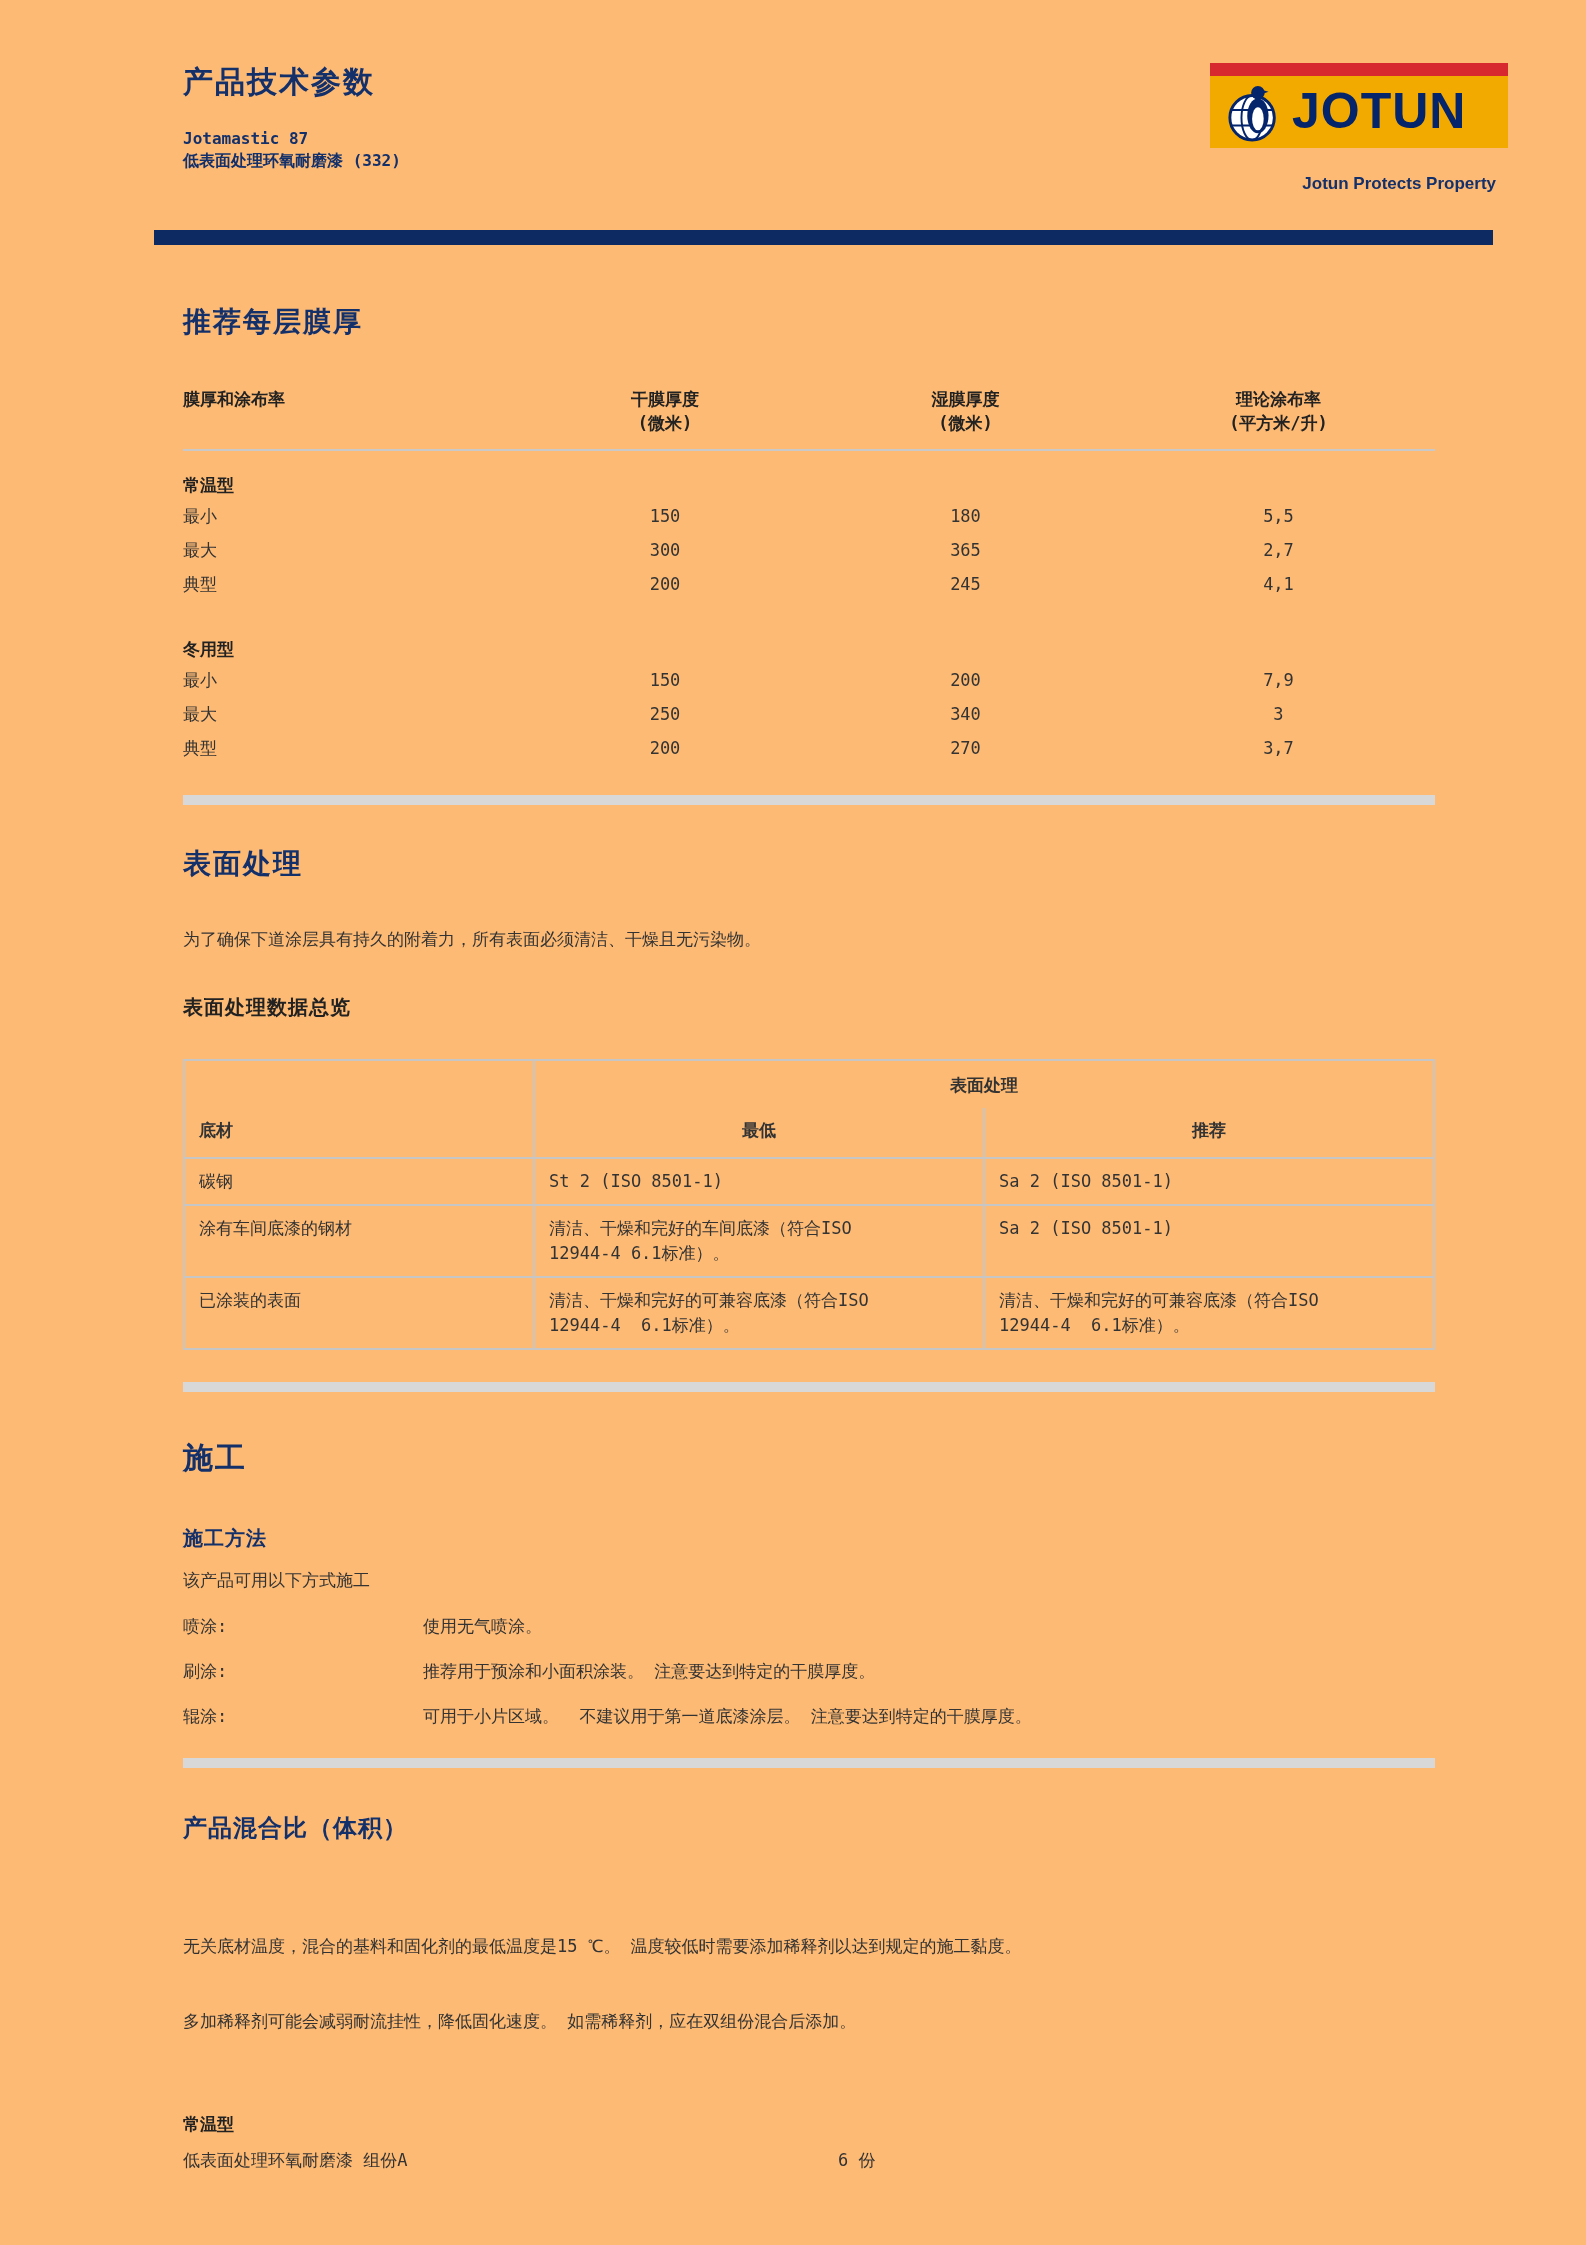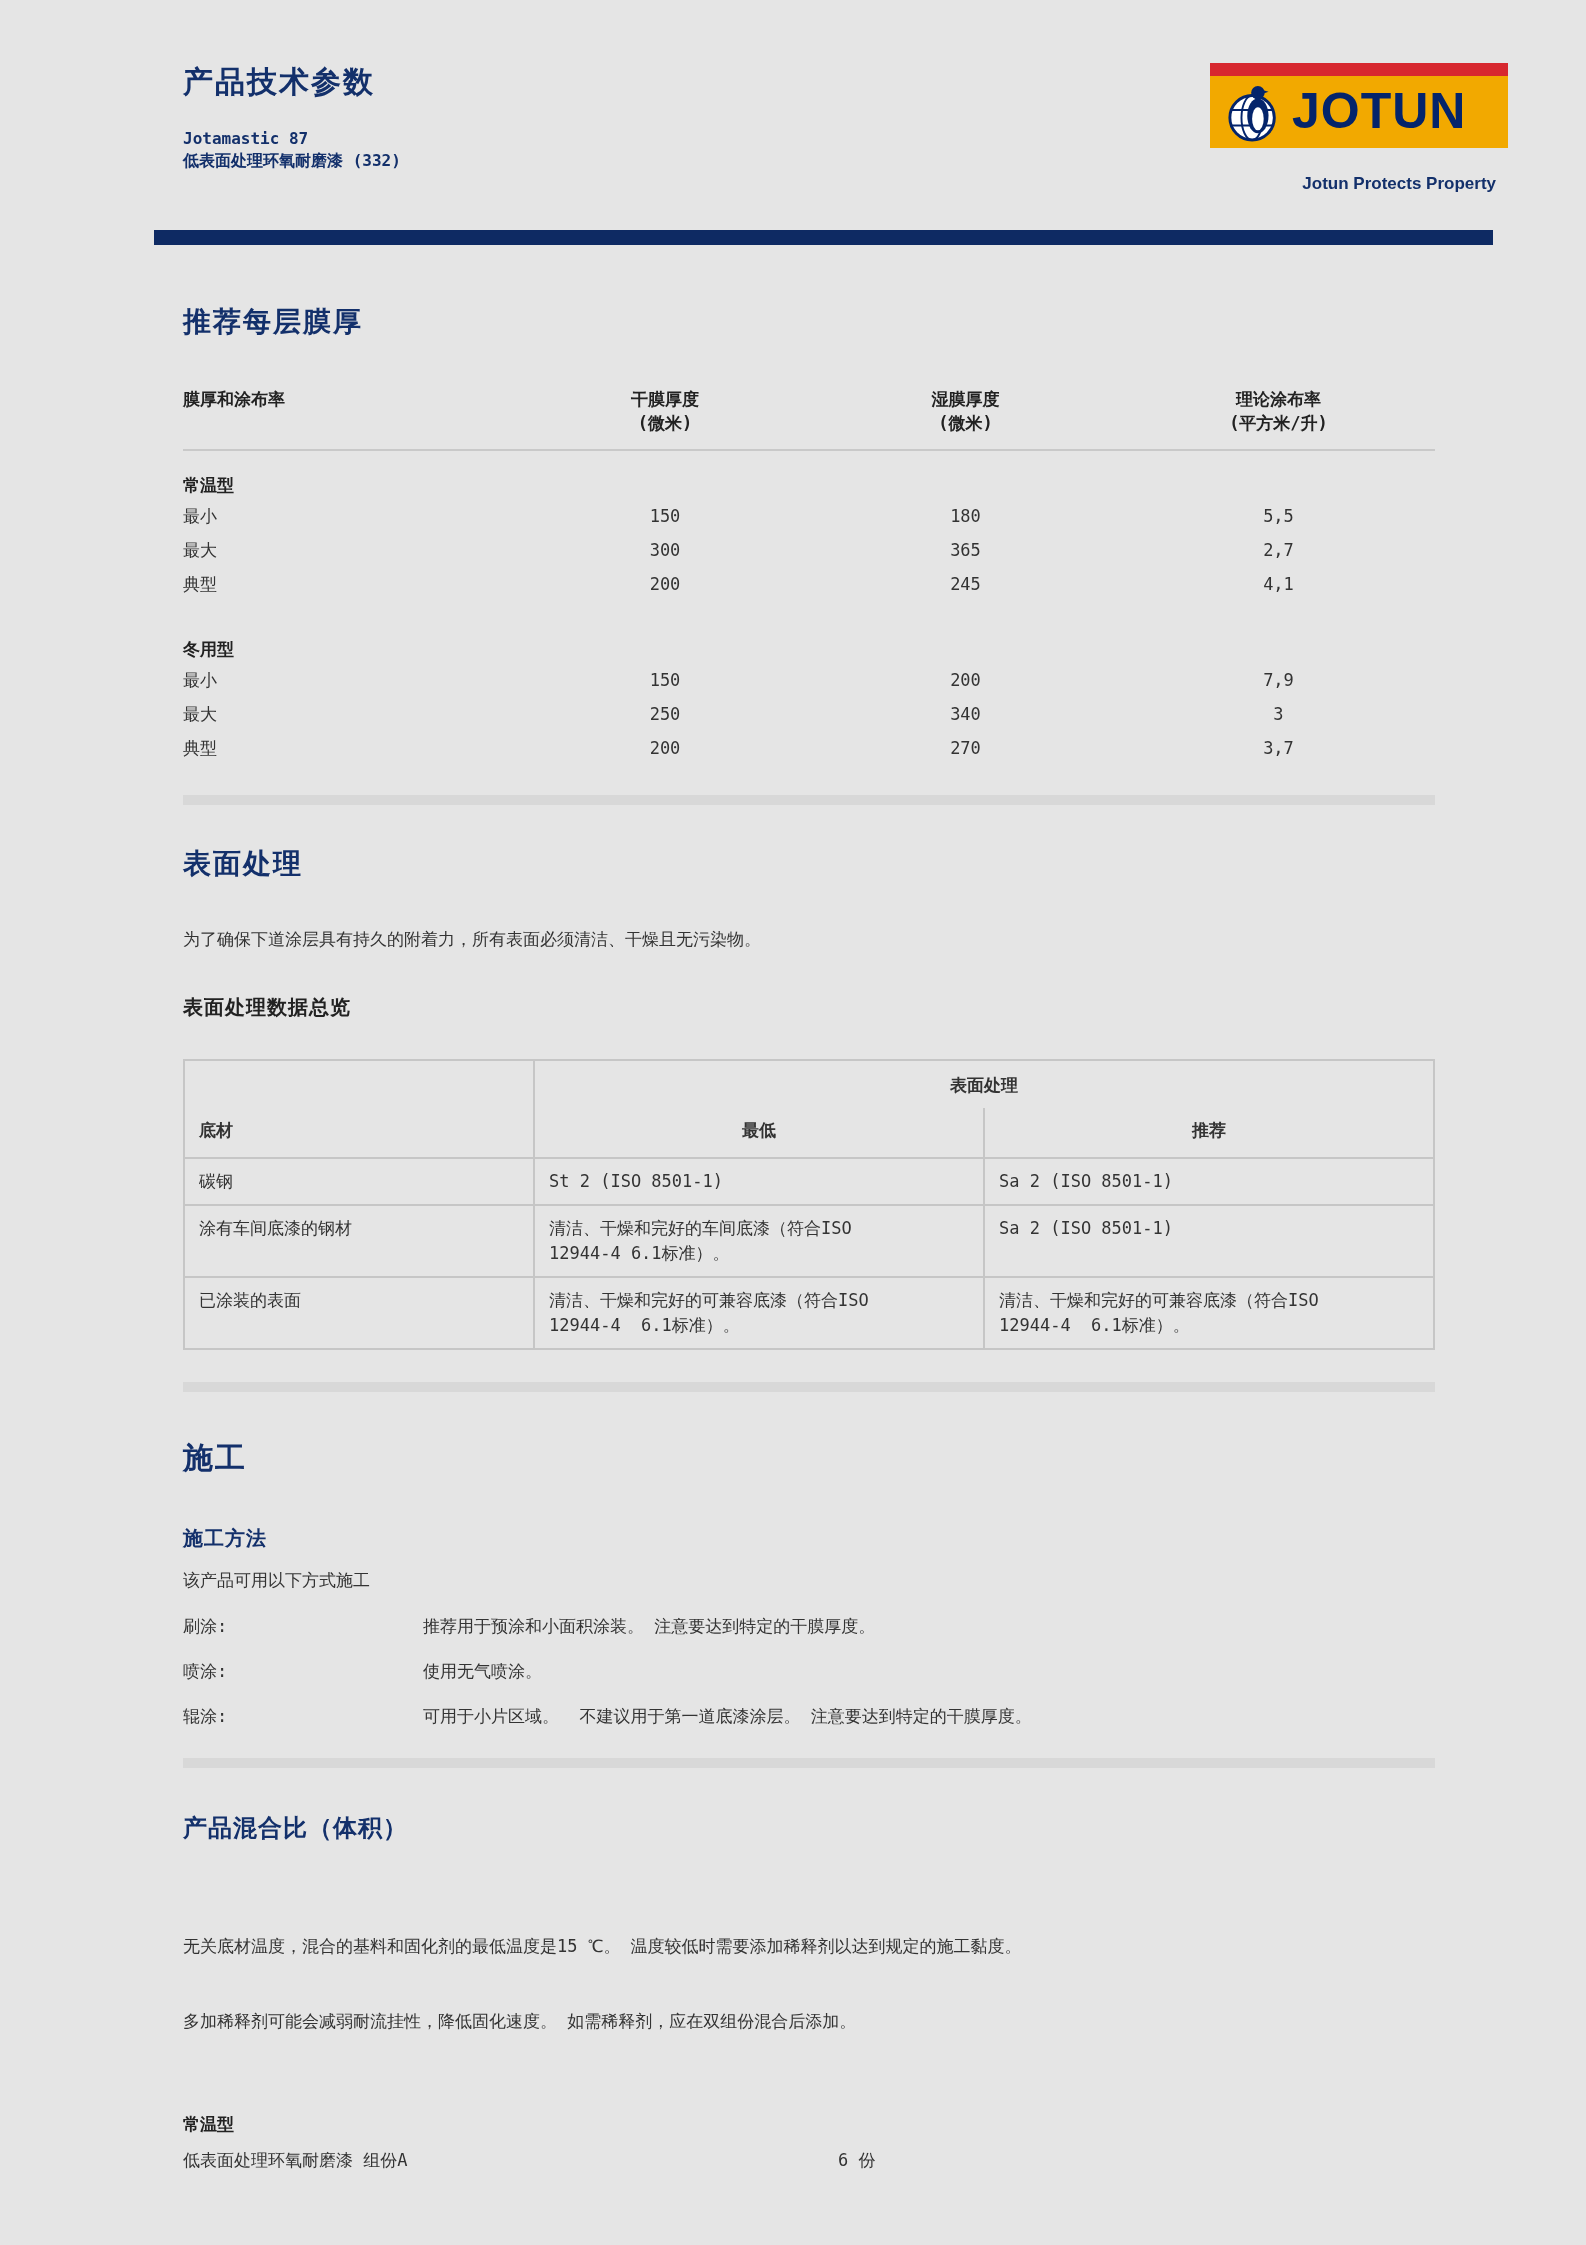--- a/index.html
+++ b/index.html
@@ -2,21 +2,21 @@
 <html><head>
 <meta charset="utf-8">
 <style>
   html,body{margin:0;padding:0;background:#ffffff;}
   body{
     width:1586px;height:2245px;
     font-family:"DejaVu Sans Mono","Liberation Mono",monospace;
     color:#333333;font-size:17px;
     -webkit-font-smoothing:antialiased;
   }
-  .page{position:relative;width:1586px;height:2245px;overflow:hidden;background:#e5e5e5;}
+  .page{position:relative;width:1586px;height:2245px;overflow:hidden;background:#fdba74;}
 
   
   .header{position:relative;height:245px;}
   .doc-title{
     position:absolute;left:183px;top:62px;
     font-size:30px;font-weight:bold;color:#13306B;letter-spacing:2px;
   }
   .product-block{position:absolute;left:183px;top:128px;line-height:22px;}
   .product-name,.product-code{font-size:16px;font-weight:bold;color:#13306B;}
 
@@ -231,26 +231,26 @@
     </tbody>
       </table>
 
     <div class="gray-bar" style="margin-top:32px;"></div>
 
     <div class="section-title construction ap-title">施工</div>
     <div class="sub-title ap-methods-title">施工方法</div>
     <div class="body-text ap-intro">该产品可用以下方式施工</div>
 
     <div class="ap-row">
+      <div>喷涂:</div>
+      <div>使用无气喷涂。</div>
+    </div>
+    <div class="ap-row">
       <div>刷涂:</div>
       <div>推荐用于预涂和小面积涂装。 注意要达到特定的干膜厚度。</div>
-    </div>
-    <div class="ap-row">
-      <div>喷涂:</div>
-      <div>使用无气喷涂。</div>
     </div>
     <div class="ap-row">
       <div>辊涂:</div>
       <div>可用于小片区域。  不建议用于第一道底漆涂层。 注意要达到特定的干膜厚度。</div>
     </div>
 
     <div class="gray-bar" style="margin-top:30px;"></div>
 
     <div class="mx-title">产品混合比（体积）</div>
     <div class="body-text mx-par">

